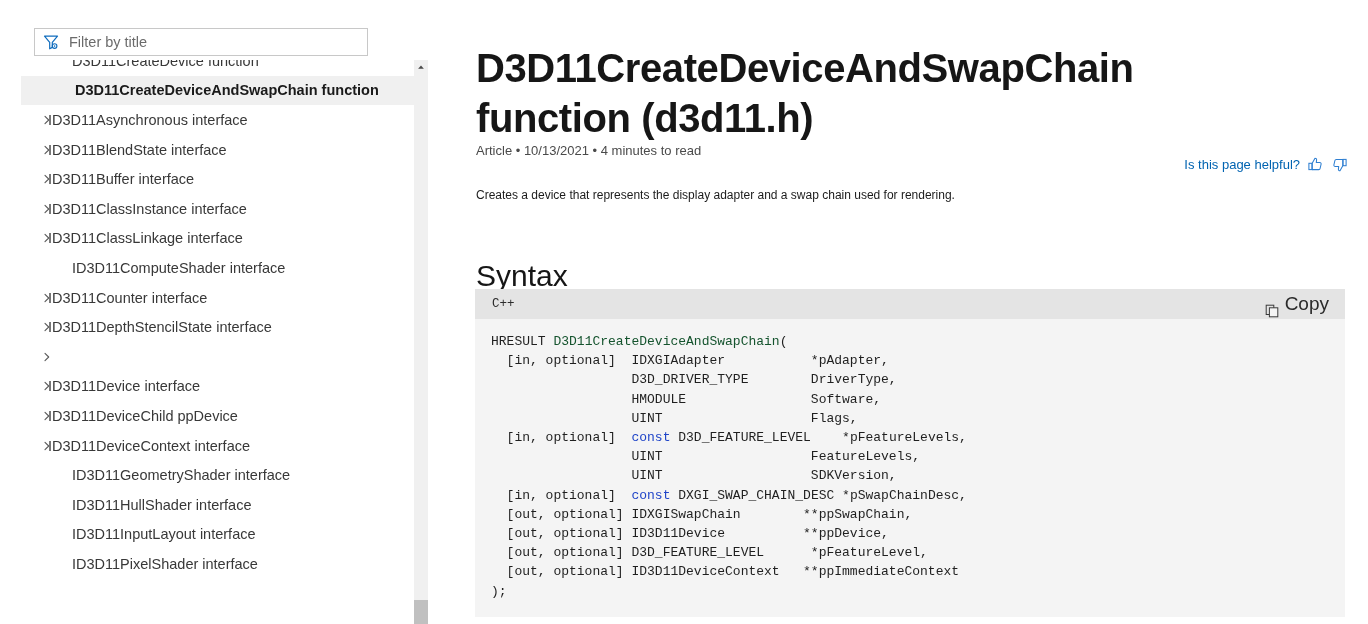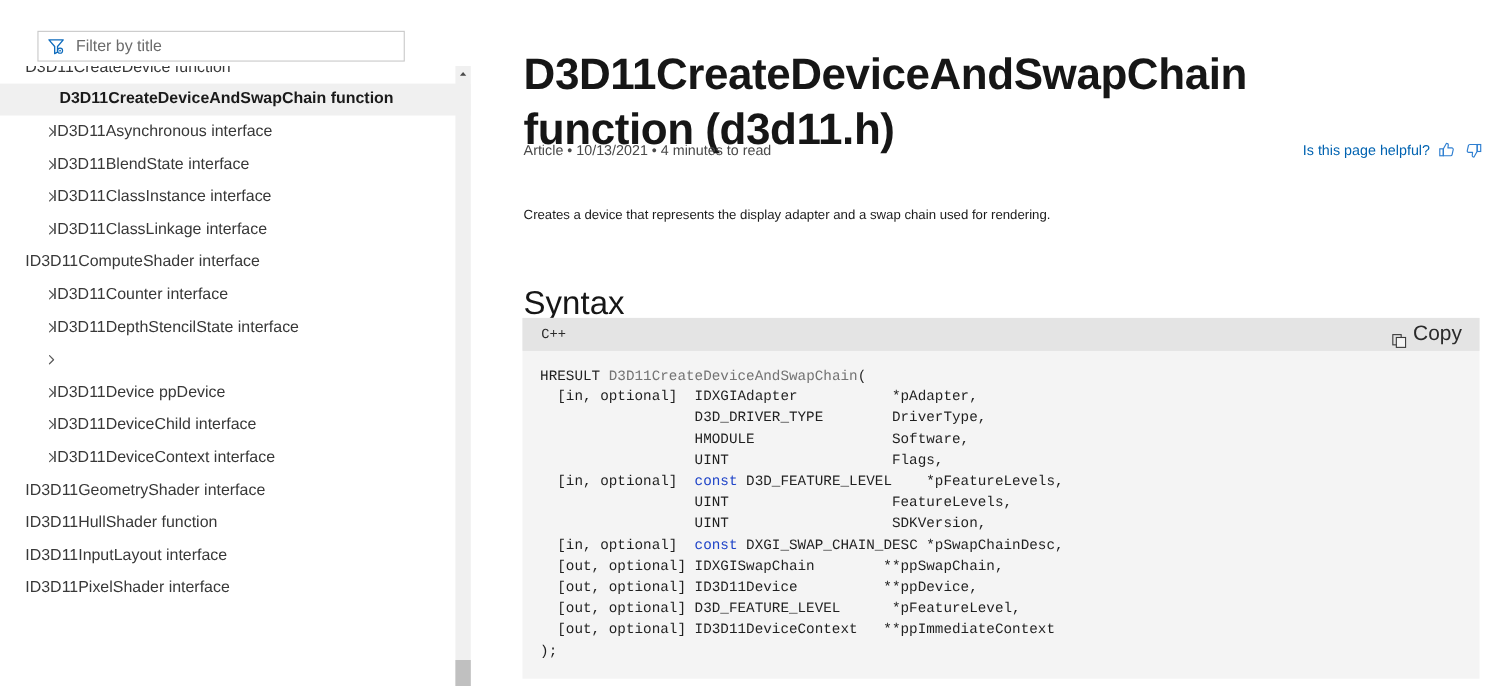--- a/index.html
+++ b/index.html
@@ -78,29 +78,30 @@
     padding-right: 10px;
     font-size: 14.5px;
     color: #383838;
     white-space: nowrap;
     cursor: pointer;
   }
   .nav-item.selected {
     background: #f0f0f0;
     font-weight: 600;
     color: #1a1a1a;
+    margin-left: 21px;
   }
   .nav-item .chev {
     position: absolute;
     left: 42px;
     width: 10px; height: 10px;
     display: block;
   }
   .nav-item.has-chev { padding-left: 48px; }
-  .nav-item.no-chev  { padding-left: 23px; }
+  .nav-item.no-chev  { padding-left: 72px; }
   .nav-item.selected { padding-left: 54px; }
 
   
   .sb-track {
     position: absolute;
     right: 22px; top: 60px;
     width: 14px;
     height: 564px;
     background: #f0f0f0;
   }
@@ -149,20 +150,21 @@
     font-size: 13px;
     color: #4a4a4a;
   }
   .meta-left { white-space: nowrap; }
   .meta-right {
     display: flex;
     align-items: center;
     gap: 7px;
     color: #0063b1;
     white-space: nowrap;
+    margin-top: 28px;
   }
   .meta-right .hlabel { font-size: 13px; }
   .thumb-ico { width: 17px; height: 17px; display: block; cursor: pointer; }
 
   .lede {
     position: absolute;
     left: 26px; top: 172px;
     width: 860px;
     font-size: 12px;
     line-height: 22px;
@@ -211,21 +213,21 @@
   .copy-ico { width: 14px; height: 14px; display: block; }
   .code-body {
     padding: 13px 16px 16px 16px;
     font-family: "Liberation Mono", monospace;
     font-size: 13px;
     line-height: 19.2px;
     color: #1f1f1f;
     white-space: pre;
     overflow: hidden;
   }
-  .tok-fn    { color: #737373; }
+  .tok-fn    { color: #14532d; }
   .tok-kw    { color: #1f44c8; }
   .tok-plain { color: #1f1f1f; }
 </style>
 </head>
 <body>
 
 <div class="page">
 
   <aside class="sidebar">
 
@@ -259,20 +261,26 @@
           <div class="nav-item has-chev">
             <svg class="chev" viewBox="0 0 10 10" width="10" height="10" aria-hidden="true">
               <path d="M3 1.3 L6.7 5 L3 8.7" fill="none" stroke="#5a5a5a" stroke-width="1.1" stroke-linecap="round" stroke-linejoin="round"></path>
             </svg>
             <span>ID3D11BlendState interface</span>
           </div>
           <div class="nav-item has-chev">
             <svg class="chev" viewBox="0 0 10 10" width="10" height="10" aria-hidden="true">
               <path d="M3 1.3 L6.7 5 L3 8.7" fill="none" stroke="#5a5a5a" stroke-width="1.1" stroke-linecap="round" stroke-linejoin="round"></path>
             </svg>
+            <span>ID3D11Buffer interface</span>
+          </div>
+          <div class="nav-item has-chev">
+            <svg class="chev" viewBox="0 0 10 10" width="10" height="10" aria-hidden="true">
+              <path d="M3 1.3 L6.7 5 L3 8.7" fill="none" stroke="#5a5a5a" stroke-width="1.1" stroke-linecap="round" stroke-linejoin="round"></path>
+            </svg>
             <span>ID3D11ClassInstance interface</span>
           </div>
           <div class="nav-item has-chev">
             <svg class="chev" viewBox="0 0 10 10" width="10" height="10" aria-hidden="true">
               <path d="M3 1.3 L6.7 5 L3 8.7" fill="none" stroke="#5a5a5a" stroke-width="1.1" stroke-linecap="round" stroke-linejoin="round"></path>
             </svg>
             <span>ID3D11ClassLinkage interface</span>
           </div>
           <div class="nav-item no-chev">
             <span>ID3D11ComputeShader interface</span>
@@ -291,39 +299,39 @@
           </div>
           <div class="nav-item has-chev">
             <svg class="chev" viewBox="0 0 10 10" width="10" height="10" aria-hidden="true">
               <path d="M3 1.3 L6.7 5 L3 8.7" fill="none" stroke="#5a5a5a" stroke-width="1.1" stroke-linecap="round" stroke-linejoin="round"></path>
             </svg>
           </div>
           <div class="nav-item has-chev">
             <svg class="chev" viewBox="0 0 10 10" width="10" height="10" aria-hidden="true">
               <path d="M3 1.3 L6.7 5 L3 8.7" fill="none" stroke="#5a5a5a" stroke-width="1.1" stroke-linecap="round" stroke-linejoin="round"></path>
             </svg>
-            <span>ID3D11Device ppDevice</span>
-          </div>
-          <div class="nav-item has-chev">
-            <svg class="chev" viewBox="0 0 10 10" width="10" height="10" aria-hidden="true">
-              <path d="M3 1.3 L6.7 5 L3 8.7" fill="none" stroke="#5a5a5a" stroke-width="1.1" stroke-linecap="round" stroke-linejoin="round"></path>
-            </svg>
-            <span>ID3D11DeviceChild interface</span>
+            <span>ID3D11Device interface</span>
+          </div>
+          <div class="nav-item has-chev">
+            <svg class="chev" viewBox="0 0 10 10" width="10" height="10" aria-hidden="true">
+              <path d="M3 1.3 L6.7 5 L3 8.7" fill="none" stroke="#5a5a5a" stroke-width="1.1" stroke-linecap="round" stroke-linejoin="round"></path>
+            </svg>
+            <span>ID3D11DeviceChild ppDevice</span>
           </div>
           <div class="nav-item has-chev">
             <svg class="chev" viewBox="0 0 10 10" width="10" height="10" aria-hidden="true">
               <path d="M3 1.3 L6.7 5 L3 8.7" fill="none" stroke="#5a5a5a" stroke-width="1.1" stroke-linecap="round" stroke-linejoin="round"></path>
             </svg>
             <span>ID3D11DeviceContext interface</span>
           </div>
           <div class="nav-item no-chev">
             <span>ID3D11GeometryShader interface</span>
           </div>
           <div class="nav-item no-chev">
-            <span>ID3D11HullShader function</span>
+            <span>ID3D11HullShader interface</span>
           </div>
           <div class="nav-item no-chev">
             <span>ID3D11InputLayout interface</span>
           </div>
           <div class="nav-item no-chev">
             <span>ID3D11PixelShader interface</span>
           </div>
         </div>
     </div>
 

